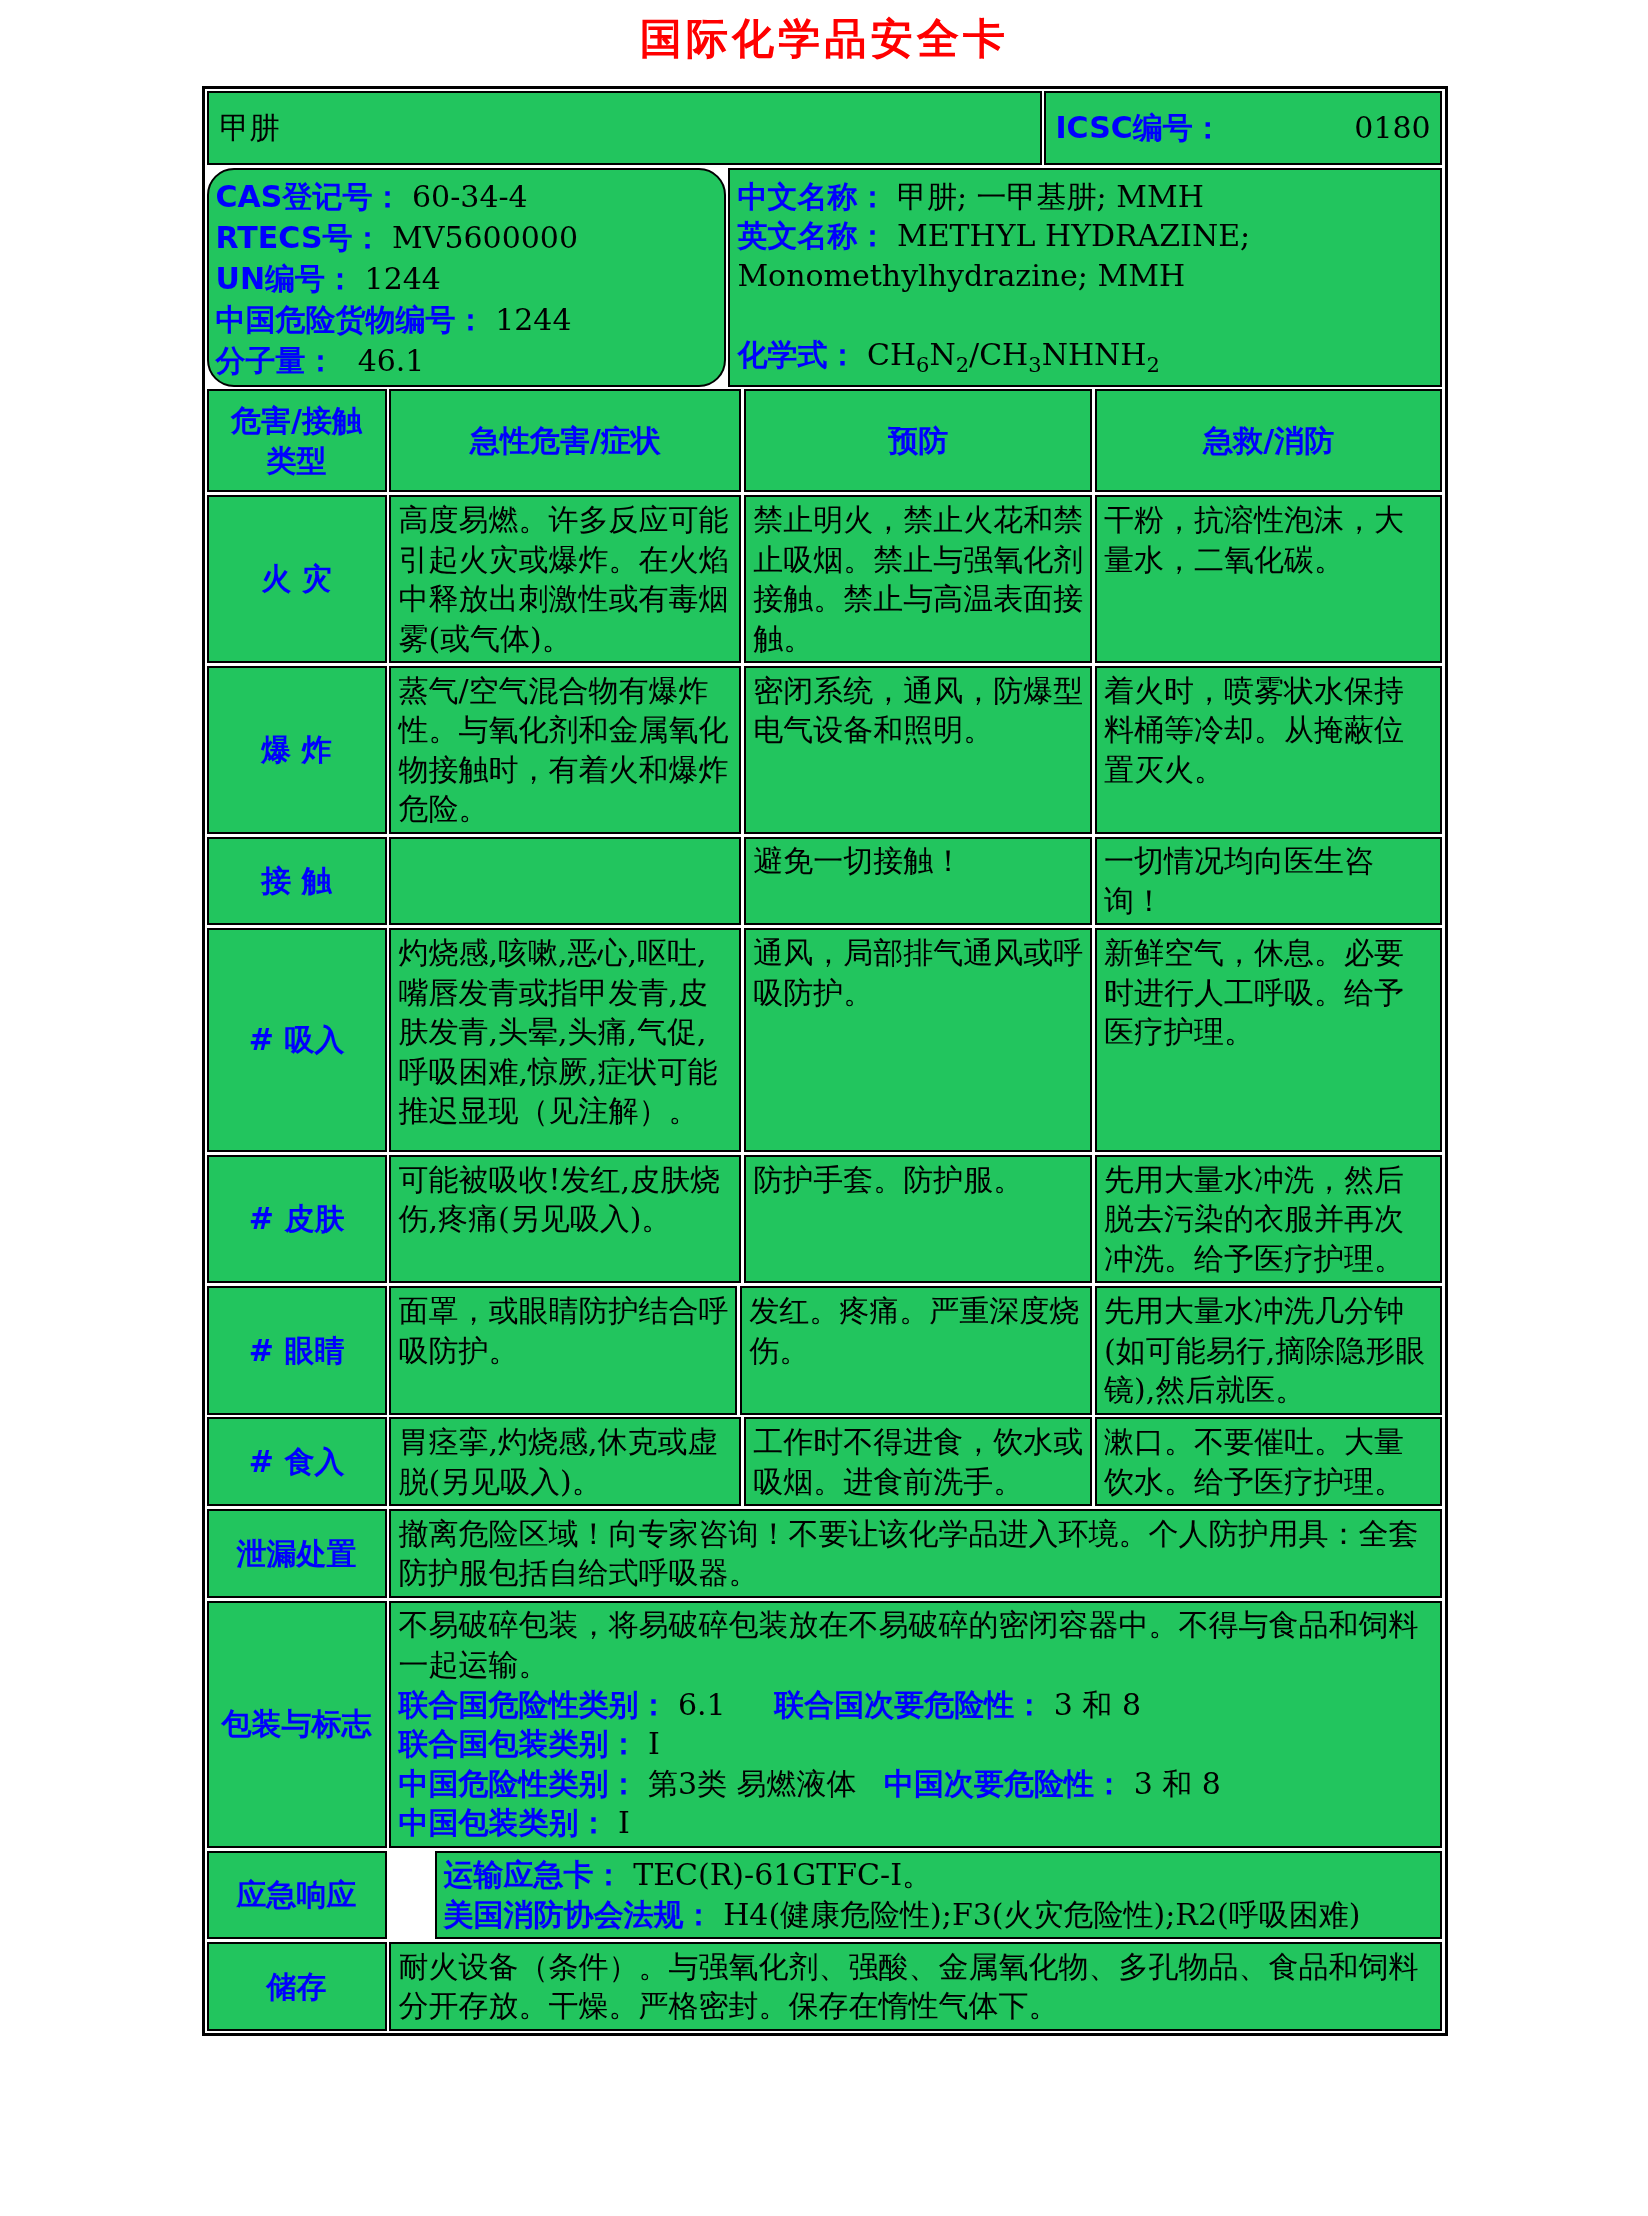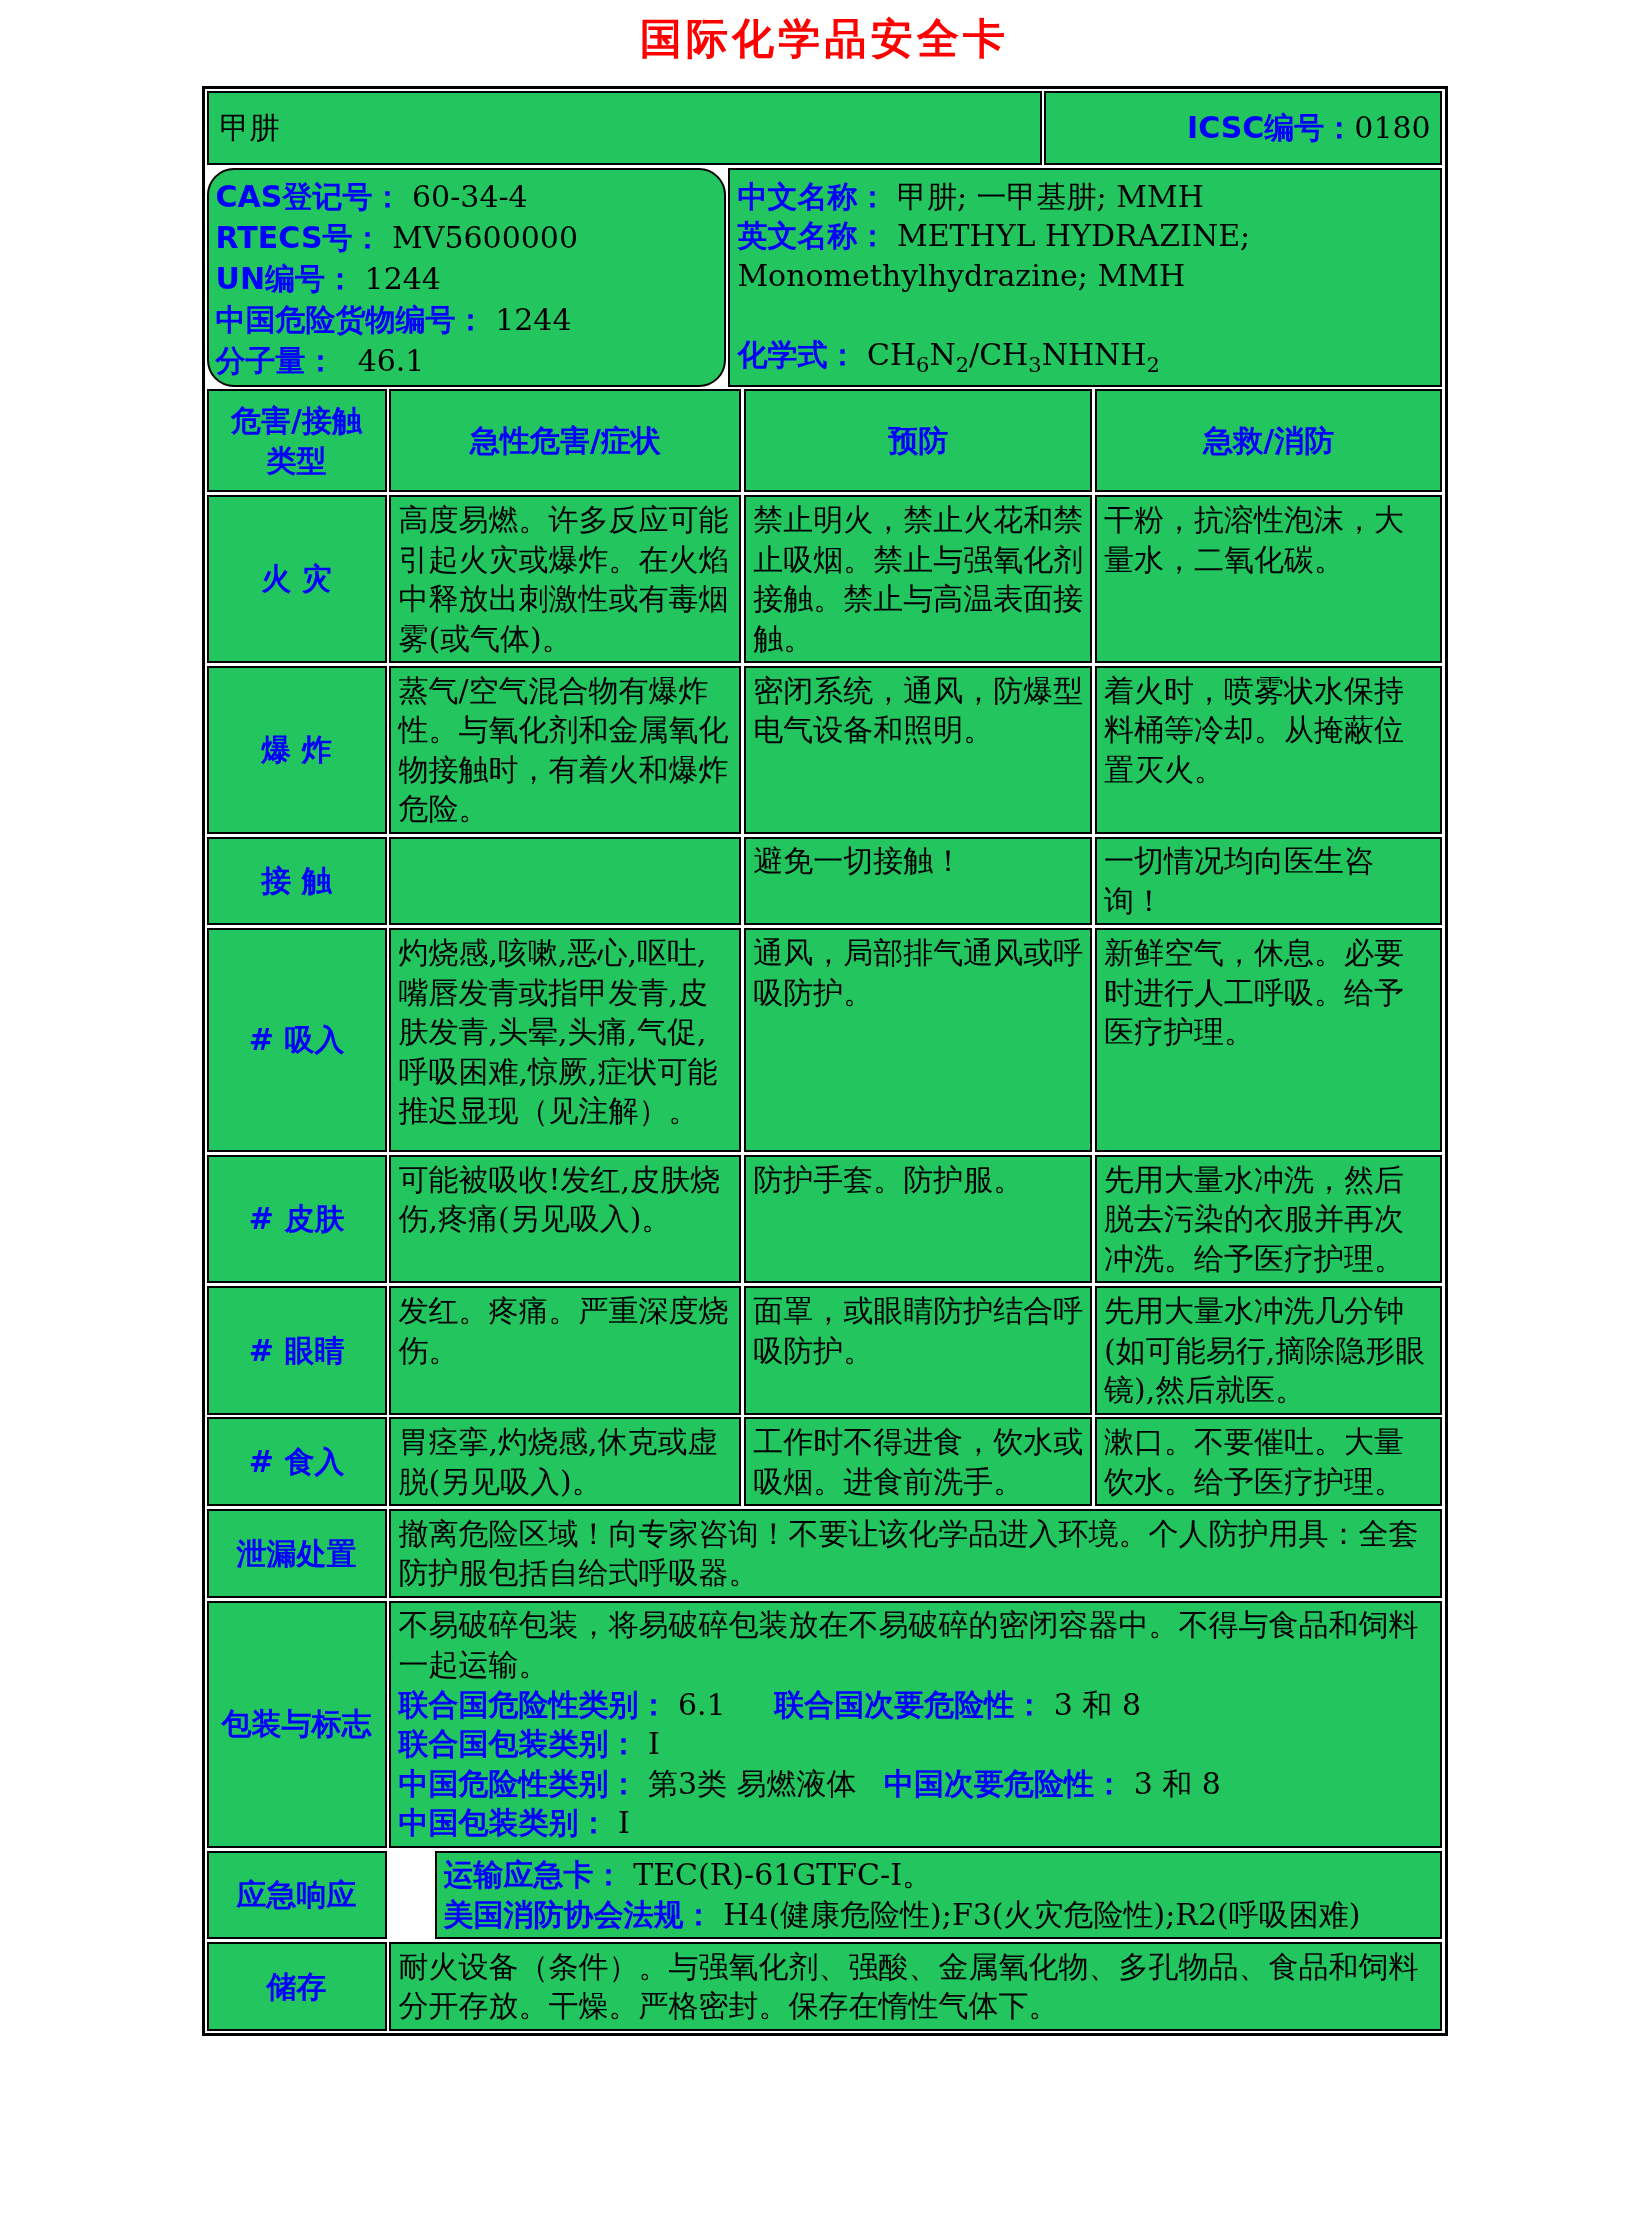--- a/index.html
+++ b/index.html
@@ -33,21 +33,21 @@
   .cell { border: 2.8px solid #000; padding: 2.8px 7px; background: #22c55e; }
   .lbl {
     color: #0000ff;
     font-weight: bold;
     font-family: "DejaVu Sans", "Liberation Sans", sans-serif;
   }
   .val { color: #000; }
   
   .r-head { min-height: 74px; }
   .substance-cell { flex: 1 1 auto; display: flex; align-items: center; padding-left: 11px; }
-  .icsc-cell { flex: 0 0 398px; display: flex; align-items: center; justify-content: flex-end; padding-right: 9.7px; padding-left: 9px; }
+  .icsc-cell { flex: 0 0 398px; display: flex; align-items: center; justify-content: space-between; padding-right: 9.7px; padding-left: 9px; }
   
   .r-ids { min-height: 201px; }
   .ids-cell { flex: 0 0 519px; padding-top: 7px; border-radius: 27px; }
   .ids-cell .id-line { margin-bottom: 1.4px; }
   .names-cell { flex: 1 1 auto; padding-top: 7px; }
   .name-line-cn { }
   .name-line-en2 { margin-bottom: 39px; }
   sub { font-size: 0.7em; }
   
   .c1 { flex: 0 0 180px; display: flex; align-items: center; justify-content: center; text-align: center; }
@@ -199,22 +199,22 @@
         </div>
       <div class="cell c2">可能被吸收!发红,皮肤烧伤,疼痛(另见吸入)。</div>
       <div class="cell c3">防护手套。防护服。</div>
       <div class="cell c4">先用大量水冲洗，然后脱去污染的衣服并再次冲洗。给予医疗护理。</div>
     </div>
 
     <div class="row r-eyes">
       <div class="cell c1">
           <span class="rowlabel"># 眼睛</span>
         </div>
+      <div class="cell c3">面罩，或眼睛防护结合呼吸防护。</div>
       <div class="cell c2">发红。疼痛。严重深度烧伤。</div>
-      <div class="cell c3">面罩，或眼睛防护结合呼吸防护。</div>
       <div class="cell c4">先用大量水冲洗几分钟(如可能易行,摘除隐形眼镜),然后就医。</div>
     </div>
 
     <div class="row r-ingestion">
       <div class="cell c1">
           <span class="rowlabel"># 食入</span>
         </div>
       <div class="cell c2">胃痉挛,灼烧感,休克或虚脱(另见吸入)。</div>
       <div class="cell c3">工作时不得进食，饮水或吸烟。进食前洗手。</div>
       <div class="cell c4">漱口。不要催吐。大量饮水。给予医疗护理。</div>

